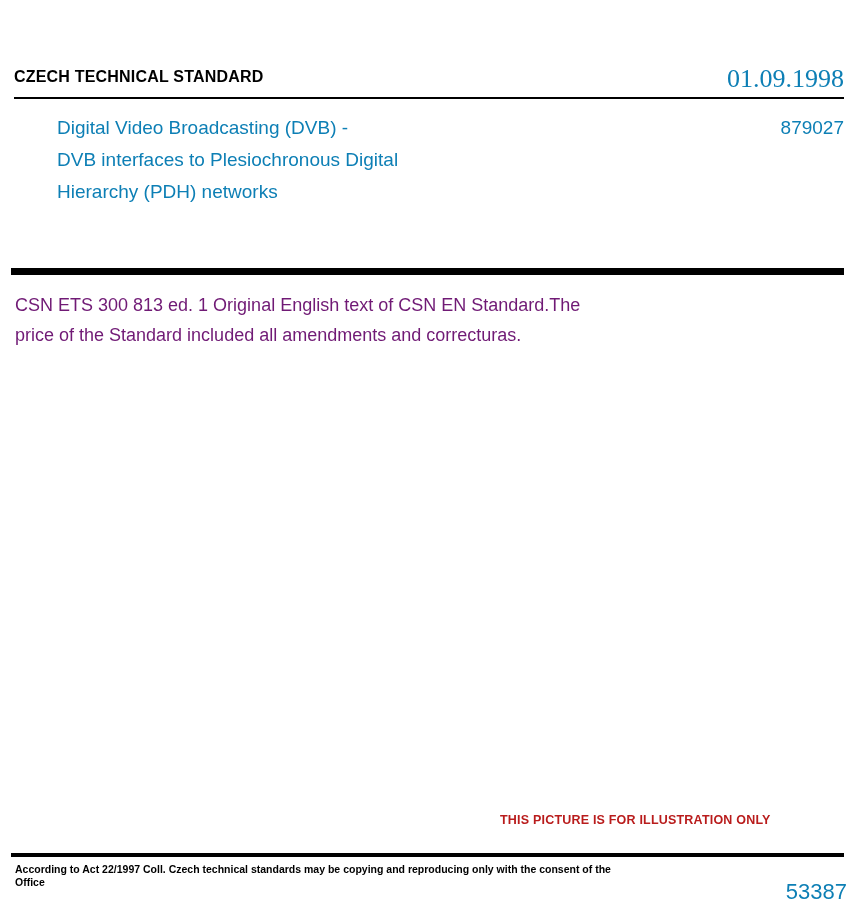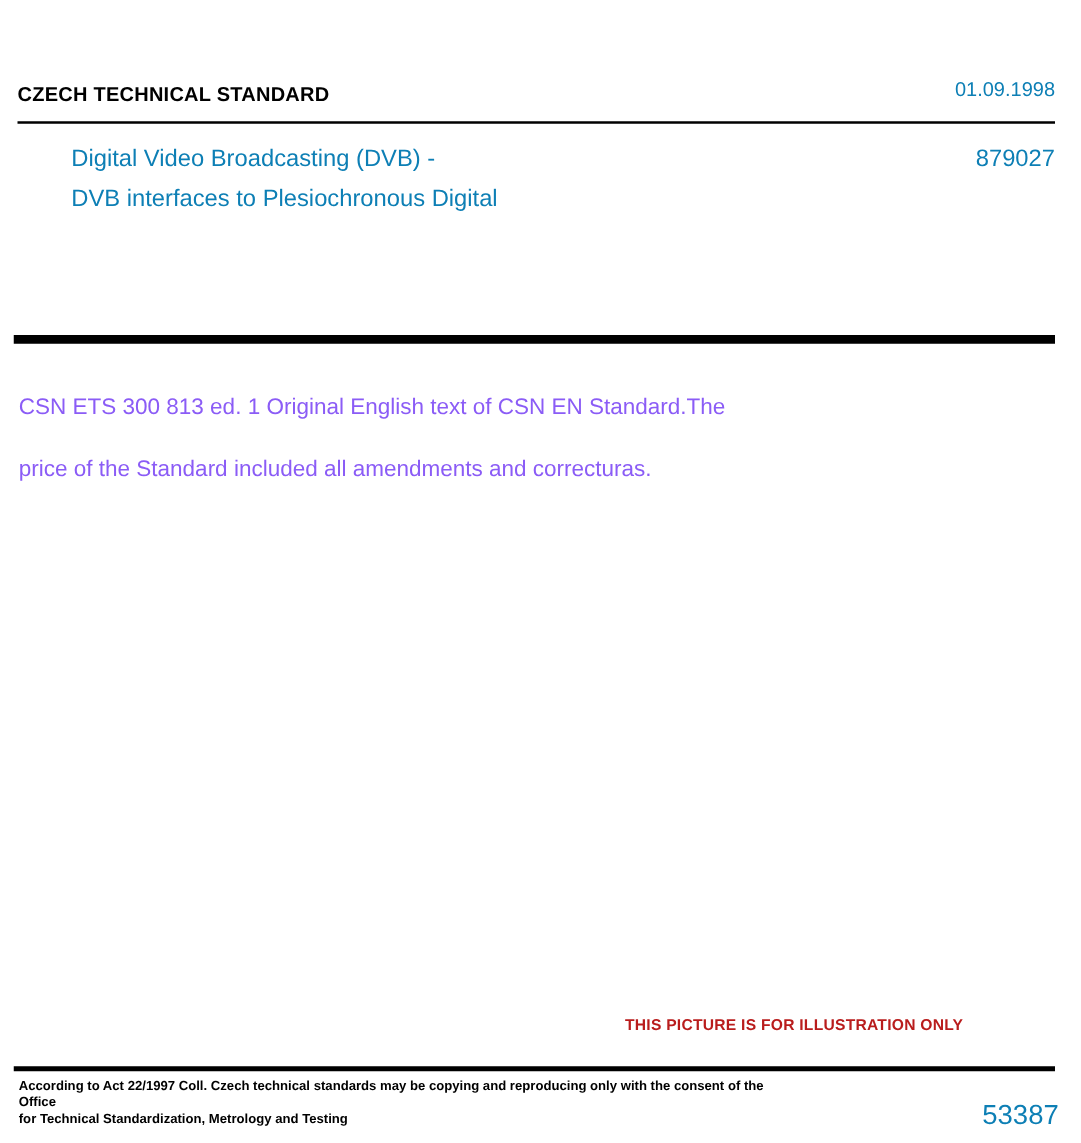--- a/index.html
+++ b/index.html
@@ -37,24 +37,25 @@
     font-size: 16px;
     font-weight: bold;
     letter-spacing: 0.2px;
     color: #000000;
     white-space: nowrap;
   }
   .header-date {
     position: absolute;
     right: 0;
     top: -4px;
-    font-size: 16px;
+    font-size: 26px;
     font-weight: normal;
     color: #0d7fb5;
     white-space: nowrap;
+    font-family: Liberation Serif, serif;
   }
   .rule-thin {
     position: absolute;
     left: 14px;
     top: 97px;
     width: 830px;
     height: 2px;
     background: #000000;
   }
   
@@ -94,22 +95,21 @@
   
   .desc-block {
     position: absolute;
     left: 15px;
     top: 290px;
     width: 820px;
   }
   .desc-line {
     font-size: 18px;
     line-height: 30px;
-    color: #8b5cf6;
-    margin-top: 20px;
+    color: #701a75;
   }
   
   .illus-note {
     position: absolute;
     left: 500px;
     top: 813px;
     font-size: 12.5px;
     font-weight: bold;
     letter-spacing: 0.2px;
     color: #b91c1c;
@@ -151,37 +151,37 @@
   <div class="header-row">
     <div class="header-title">CZECH TECHNICAL STANDARD</div>
     <div class="header-date">01.09.1998</div>
   </div>
 
   <div class="rule-thin"></div>
 
   <div class="title-block">
     <div class="title-line">Digital Video Broadcasting (DVB) -</div>
     <div class="title-line">DVB interfaces to Plesiochronous Digital</div>
+    <div class="title-line">Hierarchy (PDH) networks</div>
   </div>
 
   <div class="code-block">
     <div class="code-line">879027</div>
   </div>
 
   <div class="rule-thick"></div>
 
   <div class="desc-block">
     <div class="desc-line">CSN ETS 300 813 ed. 1 Original English text of CSN EN Standard.The</div>
     <div class="desc-line">price of the Standard included all amendments and correcturas.</div>
   </div>
 
   <div class="illus-note">THIS PICTURE IS FOR ILLUSTRATION ONLY</div>
 
   <div class="rule-footer"></div>
 
   <div class="footer-text">
     <div>According to Act 22/1997 Coll. Czech technical standards may be copying and reproducing only with the consent of the Office</div>
-    <div>for Technical Standardization, Metrology and Testing</div>
   </div>
 
   <div class="footer-number">53387</div>
 
 </div>
 
 </body></html>

